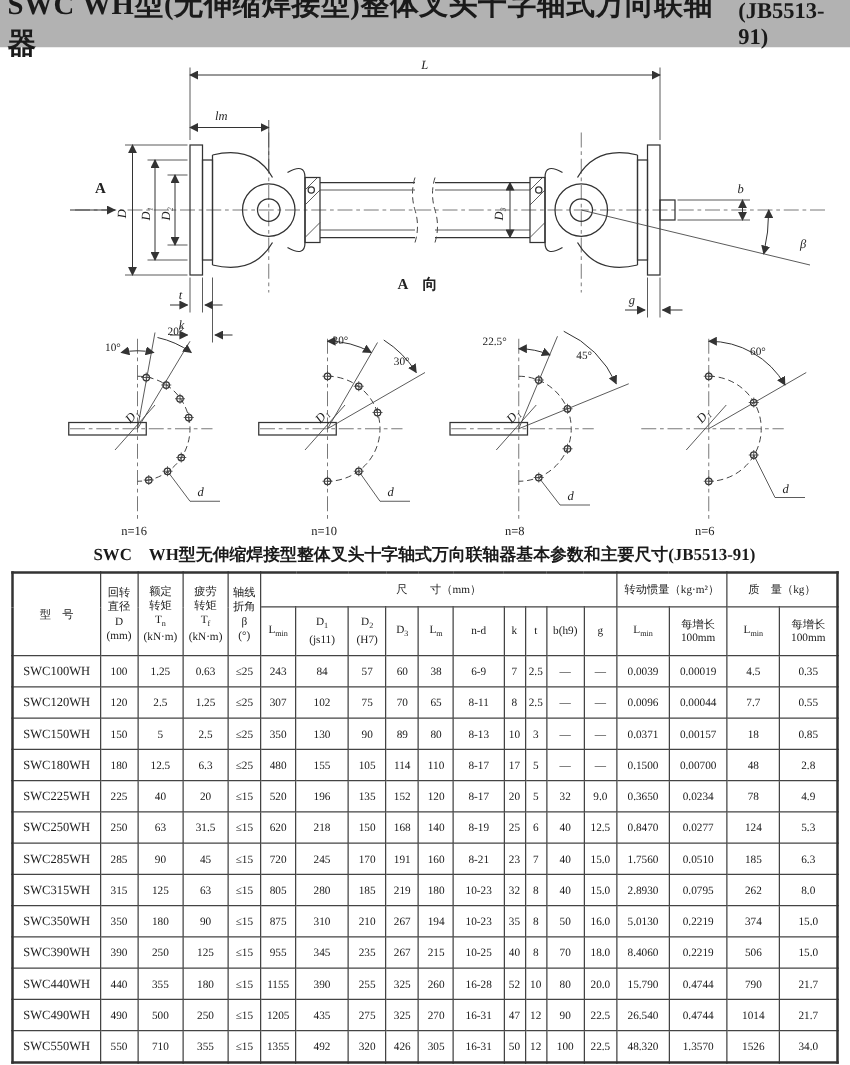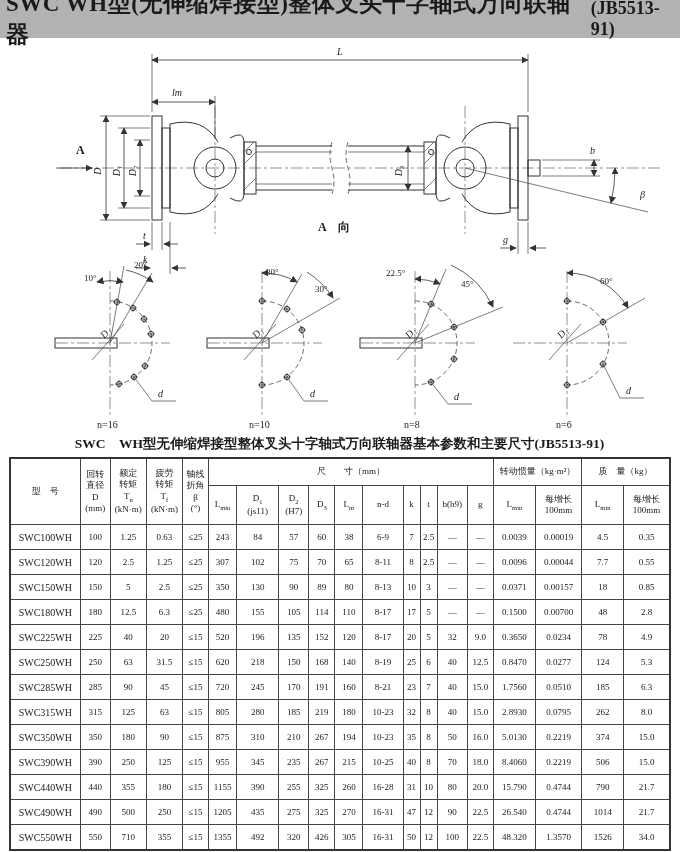--- a/index.html
+++ b/index.html
@@ -546,21 +546,21 @@
           <td>440</td>
           <td>355</td>
           <td>180</td>
           <td>≤15</td>
           <td>1155</td>
           <td>390</td>
           <td>255</td>
           <td>325</td>
           <td>260</td>
           <td>16-28</td>
-          <td>31</td>
+          <td>52</td>
           <td>10</td>
           <td>80</td>
           <td>20.0</td>
           <td>15.790</td>
           <td>0.4744</td>
           <td>790</td>
           <td>21.7</td>
         </tr>
         <tr>
           <td class="mod">SWC490WH</td>

